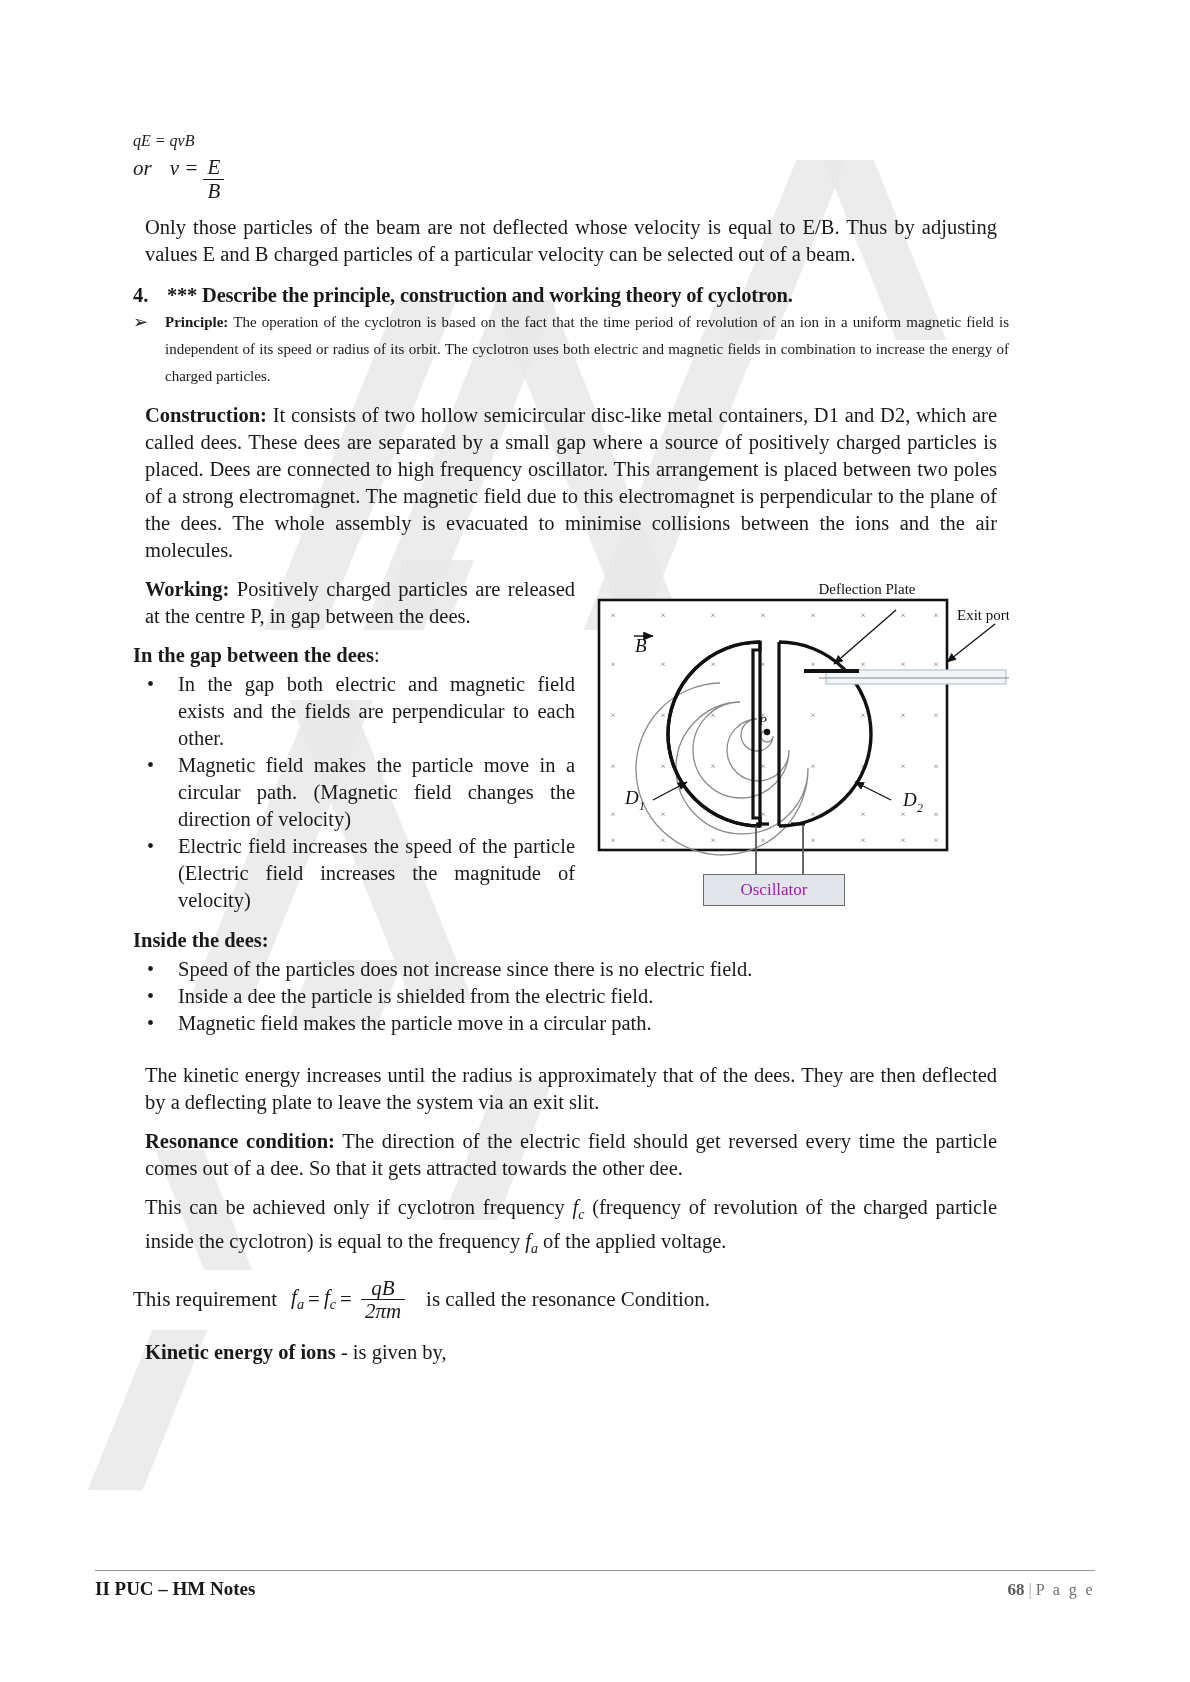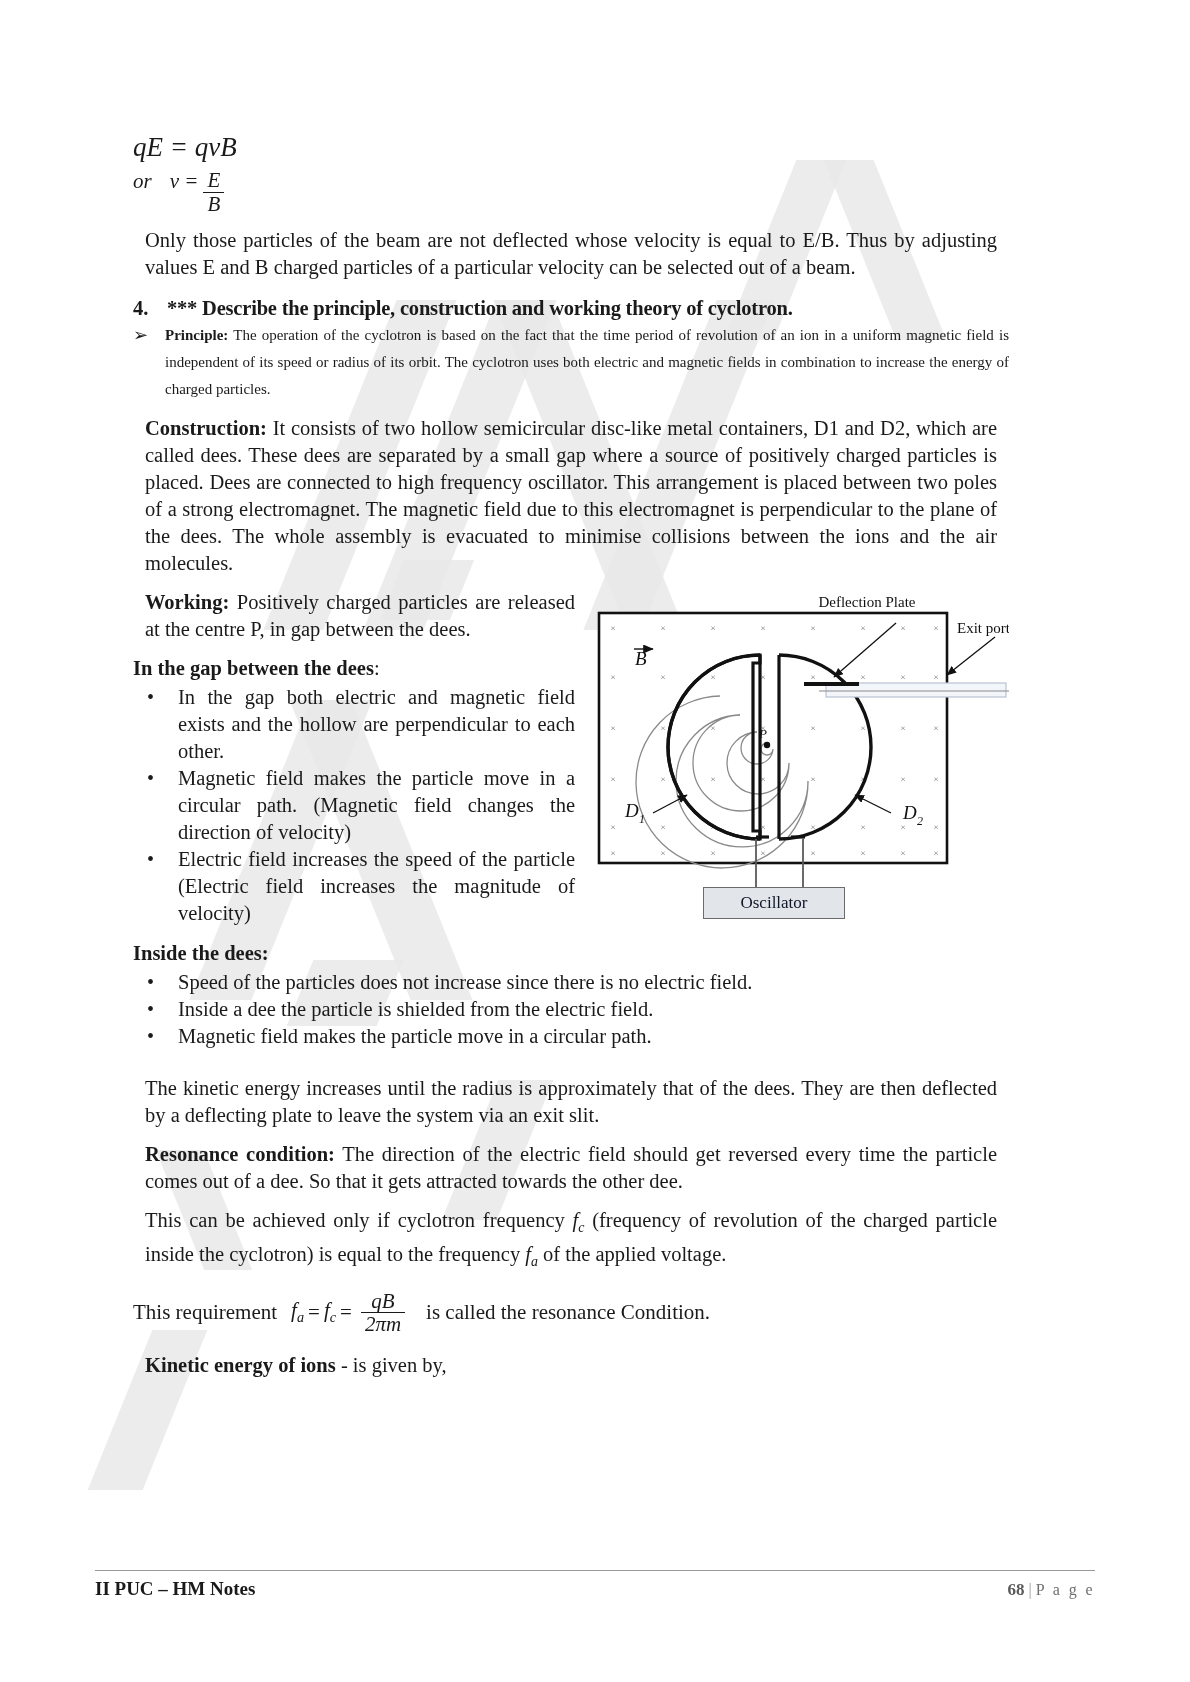--- a/index.html
+++ b/index.html
@@ -24,21 +24,21 @@
   }
   b,.bold{font-weight:bold;}
   .cond{font-stretch:condensed;}
   .mathrow{display:flex;align-items:center;gap:4px;font-style:italic;font-size:21px;line-height:1;}
   .frac{display:inline-flex;flex-direction:column;align-items:center;vertical-align:middle;
         font-style:italic;line-height:1.08;margin:0 5px;}
   .frac .num{padding:0 4px;}
   .frac .den{padding:0 4px;border-top:1.4px solid #1a1a1a;}
   sub{font-size:.68em;}
 
-  .eq1{font-size:27px;font-style:italic;margin-bottom:6px;}
+  .eq1{font-size:16px;font-style:italic;margin-bottom:6px;}
   .eq2{display:flex;align-items:flex-start;font-size:21px;font-style:italic;margin-bottom:4px;}
 
   
   .qrow{display:flex;gap:10px;margin-top:16px;margin-bottom:2px;}
   .qnum{font-weight:bold;font-size:20.5px;width:24px;flex:none;}
   .qtext{font-weight:bold;font-size:20.5px;letter-spacing:-.2px;}
 
   .arrow-row{display:flex;gap:8px;align-items:flex-start;margin-bottom:12px;}
   .arrow-gl{width:24px;flex:none;font-size:18px;line-height:27px;}
   .arrow-body{flex:1;font-size:15px;line-height:27px;text-align:justify;}
@@ -67,21 +67,21 @@
   .foot-right .sep{margin:0 4px;color:#9a9a9a;}
   .foot-right .pw{letter-spacing:2.4px;}
 
   
   .diagram{position:relative;width:418px;height:345px;}
   .diagram svg{display:block;}
   .osc-box{
     position:absolute;left:112px;top:296px;width:140px;height:30px;
     background:#e2e5e9;border:1px solid #6b6b6b;
     display:flex;align-items:center;justify-content:center;
-    font-size:17px;color:#0f172a;z-index:4;
+    font-size:17px;color:#a21caf;z-index:4;
   }
 </style>
 </head>
 <body>
 
 <div class="page">
 
   <div class="watermark">
     <div class="wm-shape" style="left:330px;top:300px;width:60px;height:330px;transform:skewX(-22deg);"></div>
     <div class="wm-shape" style="left:430px;top:300px;width:60px;height:330px;transform:skewX(-22deg);"></div>
@@ -262,21 +262,21 @@
       <div class="para">
         <b class="cond">Working:</b>
         <span>Positively charged particles are released at the centre P, in gap between the dees.</span>
       </div>
 
       <div class="subhead cond">
         <span>In the gap between the dees</span><span style="font-weight:normal">:</span>
       </div>
 
       <ul class="b">
-        <li>In the gap both electric and magnetic field exists and the hollow are perpendicular to each other.</li>
+        <li>In the gap both electric and magnetic field exists and the fields are perpendicular to each other.</li>
         <li>Magnetic field makes the particle move in a circular path.  (Magnetic field changes the direction of velocity)</li>
         <li>Electric field increases the speed of the particle (Electric field increases the magnitude of velocity)</li>
       </ul>
 
       <div class="subhead cond">Inside the dees:</div>
 
       <ul class="b">
         <li>Speed of the particles does not increase since there is no electric field.</li>
         <li>Inside a dee the particle is shielded from the electric field.</li>
         <li>Magnetic field makes the particle move in a circular path.</li>

